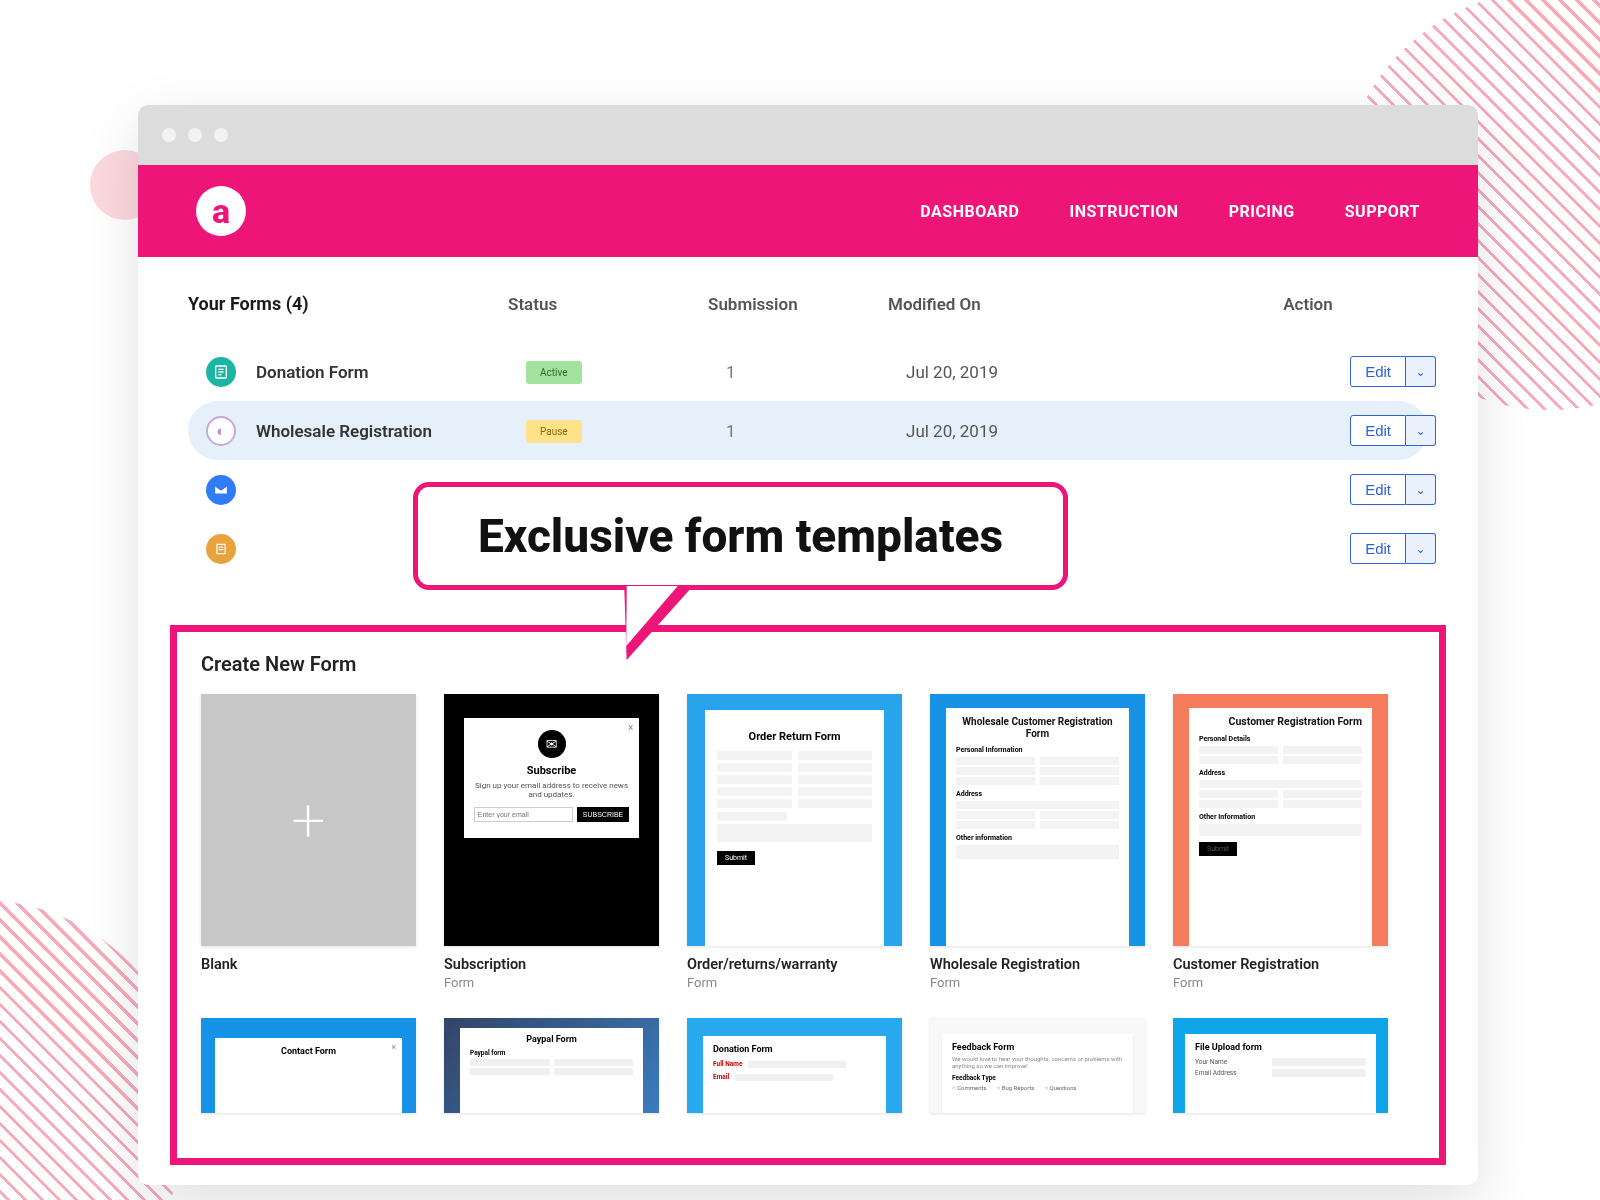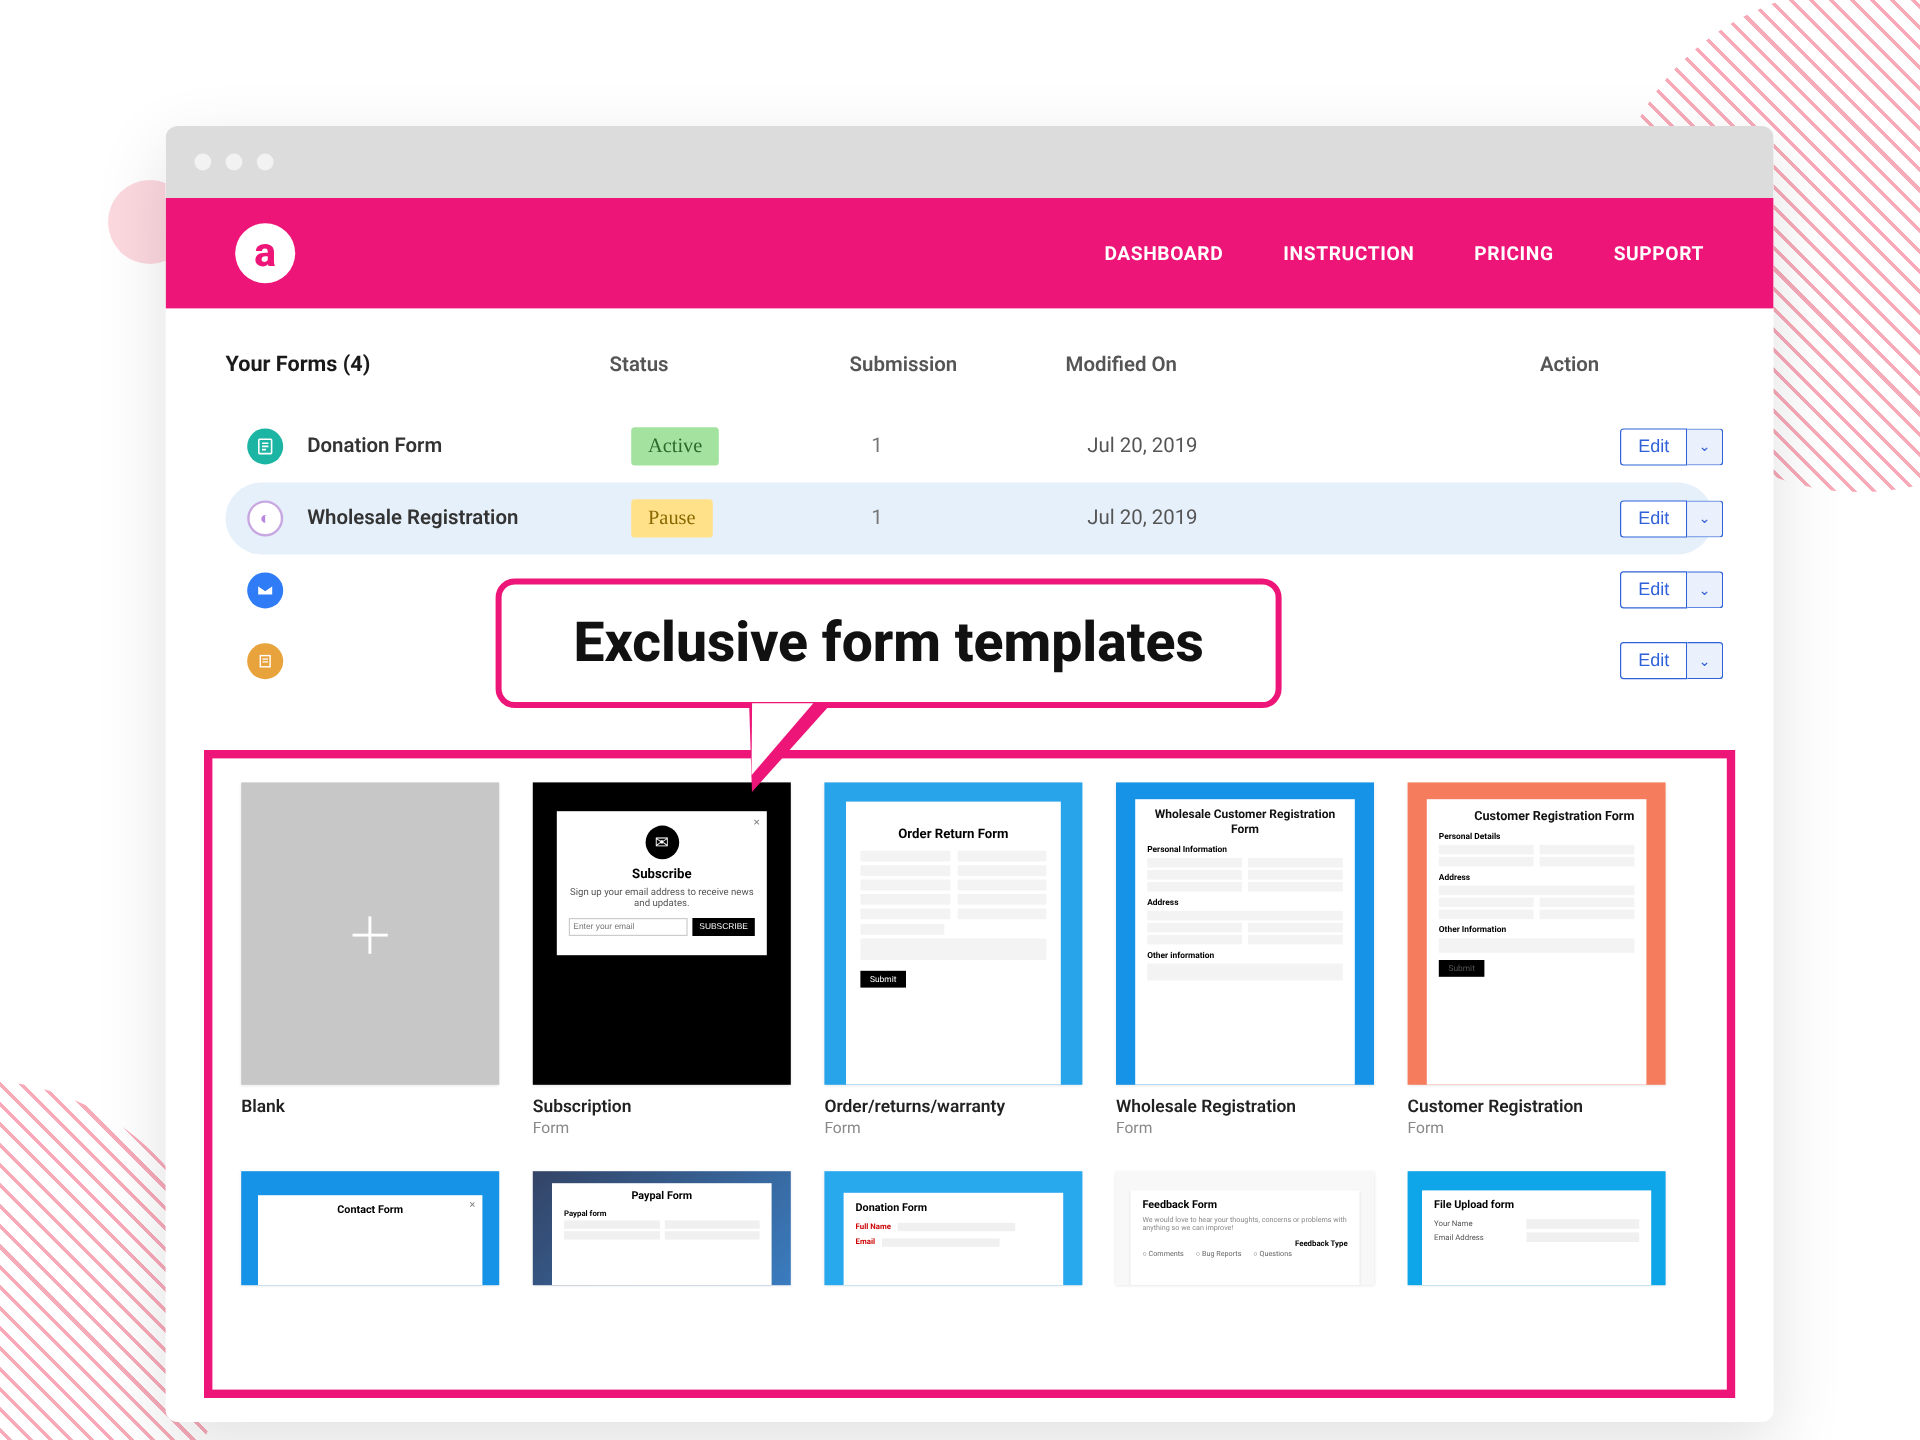--- a/index.html
+++ b/index.html
@@ -97,21 +97,21 @@
       font-size: 17px;
       color: #333;
     }
     .row.highlight { background: #e6f0fb; }
     .name-cell { display: flex; align-items: center; gap: 20px; font-weight: 600; }
     .row-icon { width: 30px; height: 30px; border-radius: 50%; display: flex; align-items: center; justify-content: center; color: #fff; font-size: 15px; }
     .ic-teal { background: #1cb5a3; }
     .ic-lav { background: #fff; border: 2px solid #c8a8e0; }
     .ic-blue { background: #2f7cf6; }
     .ic-amber { background: #e8a33d; }
-    .status-badge { display: inline-block; padding: 6px 14px; border-radius: 3px; font-size: 17px; font-family: Liberation Serif, serif; }
+    .status-badge { display: inline-block; padding: 6px 14px; border-radius: 3px; font-size: 10px; }
     .status-active { background: #a3e39f; color: #2b6a2b; }
     .status-pause { background: #ffe18a; color: #8a6a00; }
     .actions { display: flex; justify-content: flex-end; }
     .edit-group { display: flex; }
     .btn-edit {
       border: 1px solid #2f62d9; color: #2f62d9; background: #fff;
       padding: 6px 14px; font-size: 15px; border-radius: 3px 0 0 3px; cursor: pointer;
     }
     .btn-caret {
       border: 1px solid #2f62d9; border-left: none; background: #eaf0fc; color:#2f62d9;
@@ -366,20 +366,21 @@
     </div>
   </div>
 </div>
 
 <div class="callout">
   <div class="callout-box">Exclusive form templates</div>
   <div class="callout-tail"></div>
 </div>
 
 <div class="templates-wrap">
+  <h3>Create New Form</h3>
   <div class="tpl-grid">
 
     <div class="tpl-card">
       <div class="tpl-thumb thumb-blank">+</div>
       <div class="tpl-title">Blank</div>
     </div>
 
     <div class="tpl-card">
       <div class="tpl-thumb thumb-sub">
         <div class="card">
@@ -540,21 +541,21 @@
           <div><b style="color:#c00;">Full Name</b> <span class="fr"><span></span></span></div>
           <div style="margin-top:5px;"><b style="color:#c00;">Email</b> <span class="fr"><span></span></span></div>
         </div>
       </div>
     </div>
     <div class="tpl-card">
       <div class="tpl-thumb thumb2 thumb-fb">
         <div class="paper">
           <h5>Feedback Form</h5>
           <div class="d">We would love to hear your thoughts, concerns or problems with anything so we can improve!</div>
-          <div style="font-weight:700;color:#000;text-align:right;">Feedback Type</div>
+          <div style="font-weight:700;color:#000;">Feedback Type</div>
           <div class="radio">
               <span>○ <span>Comments</span></span>
               <span>○ <span>Bug Reports</span></span>
               <span>○ <span>Questions</span></span>
             </div>
         </div>
       </div>
     </div>
     <div class="tpl-card">
       <div class="tpl-thumb thumb2 thumb-fu">

